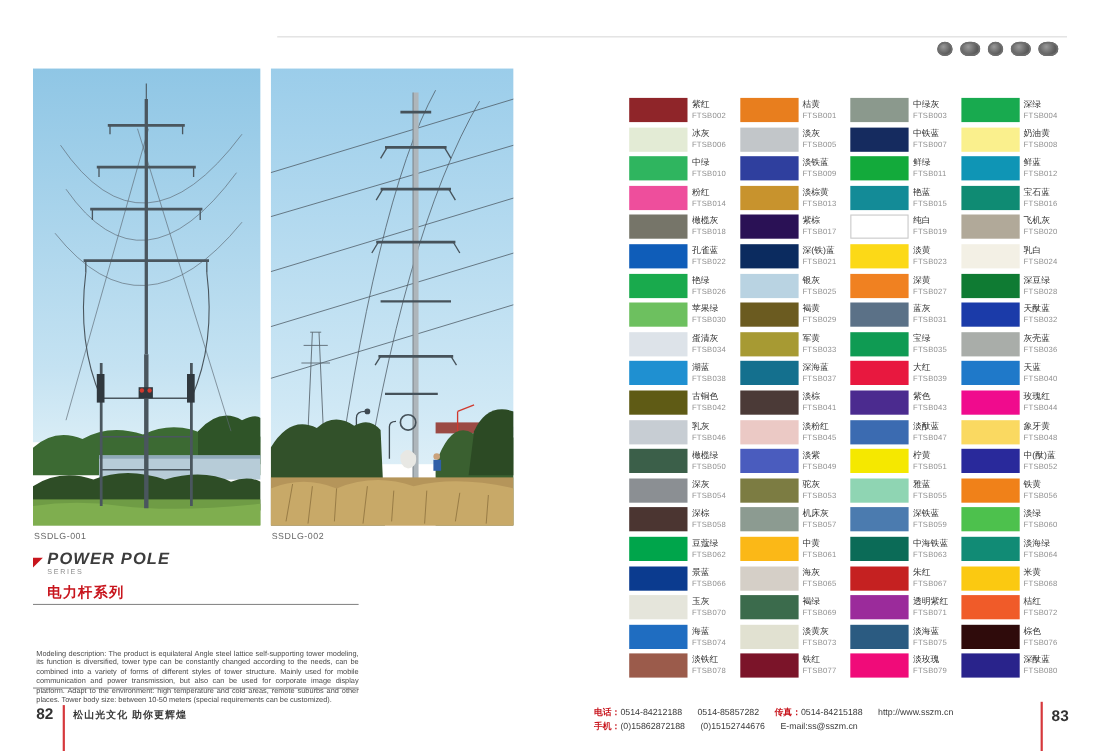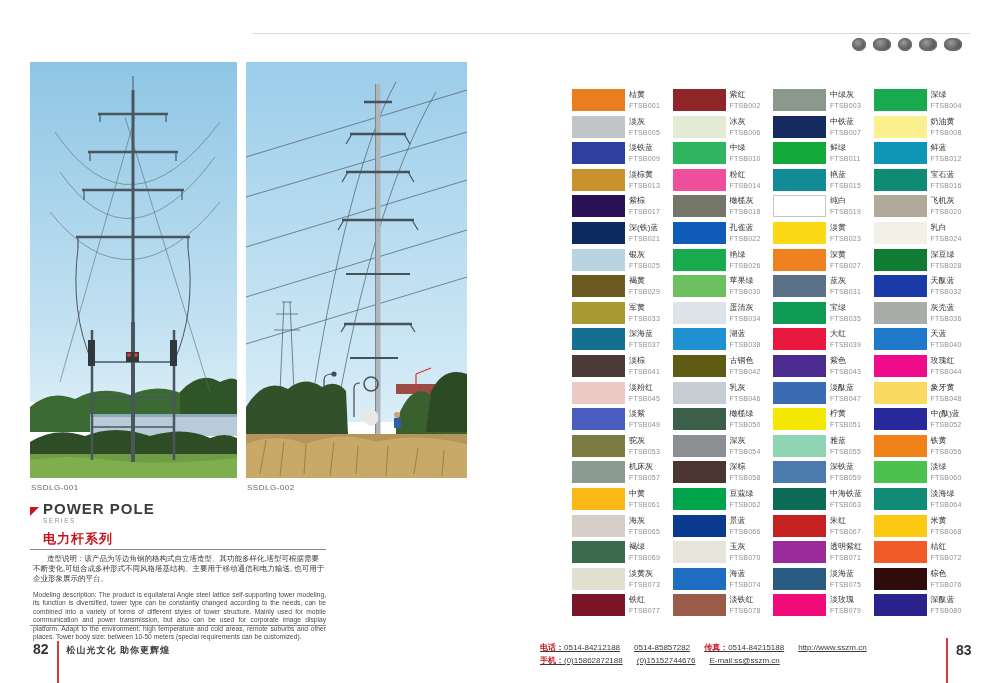--- a/index.html
+++ b/index.html
@@ -27,41 +27,41 @@
   
   .photo { position:absolute; top:62px; overflow:hidden; }
   #photo1 { left:30px; width:207px; height:416px; }
   #photo2 { left:246px; width:221px; height:416px; }
   .photo svg { display:block; }
   .photo-caption { position:absolute; top:483px; font-size:8px; color:#666; letter-spacing:.5px; }
   #caption1 { left:31px; } #caption2 { left:247px; }
 
   
   .series-block { position:absolute; left:30px; top:501px; }
-  .series-row { display:flex; align-items:flex-end; }
+  .series-row { display:flex; align-items:flex-end;font-style:italic; }
   .tri { width:0; height:0; border-left:9px solid #c8151d; border-top:9px solid transparent; margin:3px 4px 0 0; transform:rotate(90deg); }
   .series-en { font-size:15px; font-weight:bold; color:#3c3c3c; letter-spacing:1px; line-height:15px; }
   .series-sub { font-size:6.5px; color:#8f8f8f; letter-spacing:1.5px; margin:1px 0 0 13px; }
   .series-cn { font-size:13px; font-weight:bold; color:#c8151d; margin:6px 0 16px 13px; letter-spacing:1px; }
 
   .rule-dark { position:absolute; left:30px; width:296px; height:1px; background:#8a8a8a; }
   #rule-top { top:549px; } #rule-bot { top:625px; }
 
   .desc-cn { position:absolute; left:33px; top:554px; width:292px; font-size:7.5px; line-height:10.2px; color:#3a3a3a; }
   .desc-cn p { text-indent:14px; }
   .desc-en { position:absolute; left:33px; top:591px; width:293px; font-size:6.7px; line-height:8.4px; color:#4a4a4a; text-align:justify; }
 
   
   .footer-left { position:absolute; left:33px; top:641px; display:flex; align-items:flex-start; }
   .page-no { font-size:14px; font-weight:bold; color:#333; line-height:16px; }
   .red-bar { width:2px; background:#d6383c; }
   .footer-left .red-bar { height:42px; margin:0 8px; }
   .slogan { font-size:9px; font-weight:bold; color:#3a3a3a; letter-spacing:1px; margin-top:3px; }
 
-  .contact { position:absolute; left:540px; top:641px; font-size:8px; color:#3a3a3a; line-height:13px;text-decoration:underline; }
+  .contact { position:absolute; left:540px; top:641px; font-size:8px; color:#3a3a3a; line-height:13px; }
   .contact .row { display:flex; white-space:nowrap; }
   .contact .lbl { color:#c8151d; font-weight:bold; }
   .contact .val { color:#3a3a3a; margin-right:14px; }
   .footer-right { position:absolute; left:946px; top:638px; display:flex; }
   .footer-right .red-bar { height:45px; margin-right:8px; }
   .footer-right .page-no { margin-top:4px; }
 
   
   #swatch-columns { position:absolute; left:572px; top:89px; width:402px;
                     display:grid; grid-template-columns:repeat(4,100.5px); }
@@ -255,36 +255,177 @@
       <div class="tri"></div>
       <div class="series-en">POWER POLE</div>
     </div>
     <div class="series-sub">SERIES</div>
     <div class="series-cn">电力杆系列</div>
   </div>
 
   <div class="rule-dark" id="rule-top"></div>
 
   <div class="desc-cn">
-    <p>造型说明：该产品为等边角钢的格构式自立塔造型、其功能多样化,塔型可根据需要不断变化,可组合成多种形式不同风格塔基结构。主要用于移动通信和电力输送, 也可用于企业形象展示的平台。</p>
   </div>
 
   <div class="desc-en">Modeling description: The product is equilateral Angle steel lattice self-supporting tower modeling, its function is diversified, tower type can be constantly changed according to the needs, can be combined into a variety of forms of different styles of tower structure. Mainly used for mobile communication and power transmission, but also can be used for corporate image display platform. Adapt to the environment: high temperature and cold areas, remote suburbs and other places. Tower body size: between 10-50 meters (special requirements can be customized).</div>
 
   <div class="rule-dark" id="rule-bot"></div>
 
   <div class="footer-left">
     <div class="page-no">82</div>
     <div class="red-bar"></div>
     <div class="slogan">松山光文化  助你更辉煌</div>
   </div>
 
   <div id="swatch-columns">
       <div class="swatch-col">
         <div class="swatch-item">
+          <div class="swatch" style="background: rgb(143, 37, 41);"></div>
+          <div class="swatch-label">
+            <div class="swatch-name">紫红</div>
+            <div class="swatch-code">FTSB002</div>
+          </div>
+        </div>
+        <div class="swatch-item">
+          <div class="swatch" style="background: rgb(227, 235, 213);"></div>
+          <div class="swatch-label">
+            <div class="swatch-name">冰灰</div>
+            <div class="swatch-code">FTSB006</div>
+          </div>
+        </div>
+        <div class="swatch-item">
+          <div class="swatch" style="background: rgb(47, 181, 95);"></div>
+          <div class="swatch-label">
+            <div class="swatch-name">中绿</div>
+            <div class="swatch-code">FTSB010</div>
+          </div>
+        </div>
+        <div class="swatch-item">
+          <div class="swatch" style="background: rgb(238, 78, 156);"></div>
+          <div class="swatch-label">
+            <div class="swatch-name">粉红</div>
+            <div class="swatch-code">FTSB014</div>
+          </div>
+        </div>
+        <div class="swatch-item">
+          <div class="swatch" style="background: rgb(118, 117, 105);"></div>
+          <div class="swatch-label">
+            <div class="swatch-name">橄榄灰</div>
+            <div class="swatch-code">FTSB018</div>
+          </div>
+        </div>
+        <div class="swatch-item">
+          <div class="swatch" style="background: rgb(15, 93, 185);"></div>
+          <div class="swatch-label">
+            <div class="swatch-name">孔雀蓝</div>
+            <div class="swatch-code">FTSB022</div>
+          </div>
+        </div>
+        <div class="swatch-item">
+          <div class="swatch" style="background: rgb(25, 170, 77);"></div>
+          <div class="swatch-label">
+            <div class="swatch-name">艳绿</div>
+            <div class="swatch-code">FTSB026</div>
+          </div>
+        </div>
+        <div class="swatch-item">
+          <div class="swatch" style="background: rgb(109, 192, 95);"></div>
+          <div class="swatch-label">
+            <div class="swatch-name">苹果绿</div>
+            <div class="swatch-code">FTSB030</div>
+          </div>
+        </div>
+        <div class="swatch-item">
+          <div class="swatch" style="background: rgb(221, 227, 233);"></div>
+          <div class="swatch-label">
+            <div class="swatch-name">蛋清灰</div>
+            <div class="swatch-code">FTSB034</div>
+          </div>
+        </div>
+        <div class="swatch-item">
+          <div class="swatch" style="background: rgb(31, 144, 209);"></div>
+          <div class="swatch-label">
+            <div class="swatch-name">湖蓝</div>
+            <div class="swatch-code">FTSB038</div>
+          </div>
+        </div>
+        <div class="swatch-item">
+          <div class="swatch" style="background: rgb(95, 91, 21);"></div>
+          <div class="swatch-label">
+            <div class="swatch-name">古铜色</div>
+            <div class="swatch-code">FTSB042</div>
+          </div>
+        </div>
+        <div class="swatch-item">
+          <div class="swatch" style="background: rgb(199, 205, 211);"></div>
+          <div class="swatch-label">
+            <div class="swatch-name">乳灰</div>
+            <div class="swatch-code">FTSB046</div>
+          </div>
+        </div>
+        <div class="swatch-item">
+          <div class="swatch" style="background: rgb(59, 95, 73);"></div>
+          <div class="swatch-label">
+            <div class="swatch-name">橄榄绿</div>
+            <div class="swatch-code">FTSB050</div>
+          </div>
+        </div>
+        <div class="swatch-item">
+          <div class="swatch" style="background: rgb(139, 143, 147);"></div>
+          <div class="swatch-label">
+            <div class="swatch-name">深灰</div>
+            <div class="swatch-code">FTSB054</div>
+          </div>
+        </div>
+        <div class="swatch-item">
+          <div class="swatch" style="background: rgb(75, 53, 49);"></div>
+          <div class="swatch-label">
+            <div class="swatch-name">深棕</div>
+            <div class="swatch-code">FTSB058</div>
+          </div>
+        </div>
+        <div class="swatch-item">
+          <div class="swatch" style="background: rgb(0, 165, 75);"></div>
+          <div class="swatch-label">
+            <div class="swatch-name">豆蔻绿</div>
+            <div class="swatch-code">FTSB062</div>
+          </div>
+        </div>
+        <div class="swatch-item">
+          <div class="swatch" style="background: rgb(11, 59, 143);"></div>
+          <div class="swatch-label">
+            <div class="swatch-name">景蓝</div>
+            <div class="swatch-code">FTSB066</div>
+          </div>
+        </div>
+        <div class="swatch-item">
+          <div class="swatch" style="background: rgb(229, 229, 219);"></div>
+          <div class="swatch-label">
+            <div class="swatch-name">玉灰</div>
+            <div class="swatch-code">FTSB070</div>
+          </div>
+        </div>
+        <div class="swatch-item">
+          <div class="swatch" style="background: rgb(31, 109, 193);"></div>
+          <div class="swatch-label">
+            <div class="swatch-name">海蓝</div>
+            <div class="swatch-code">FTSB074</div>
+          </div>
+        </div>
+        <div class="swatch-item">
+          <div class="swatch" style="background: rgb(155, 91, 75);"></div>
+          <div class="swatch-label">
+            <div class="swatch-name">淡铁红</div>
+            <div class="swatch-code">FTSB078</div>
+          </div>
+        </div>
+      </div>
+      <div class="swatch-col">
+        <div class="swatch-item">
           <div class="swatch" style="background: rgb(232, 126, 30);"></div>
           <div class="swatch-label">
             <div class="swatch-name">桔黄</div>
             <div class="swatch-code">FTSB001</div>
           </div>
         </div>
         <div class="swatch-item">
           <div class="swatch" style="background: rgb(194, 198, 201);"></div>
           <div class="swatch-label">
             <div class="swatch-name">淡灰</div>
@@ -408,162 +549,20 @@
           <div class="swatch-label">
             <div class="swatch-name">淡黄灰</div>
             <div class="swatch-code">FTSB073</div>
           </div>
         </div>
         <div class="swatch-item">
           <div class="swatch" style="background: rgb(123, 20, 41);"></div>
           <div class="swatch-label">
             <div class="swatch-name">铁红</div>
             <div class="swatch-code">FTSB077</div>
-          </div>
-        </div>
-      </div>
-      <div class="swatch-col">
-        <div class="swatch-item">
-          <div class="swatch" style="background: rgb(143, 37, 41);"></div>
-          <div class="swatch-label">
-            <div class="swatch-name">紫红</div>
-            <div class="swatch-code">FTSB002</div>
-          </div>
-        </div>
-        <div class="swatch-item">
-          <div class="swatch" style="background: rgb(227, 235, 213);"></div>
-          <div class="swatch-label">
-            <div class="swatch-name">冰灰</div>
-            <div class="swatch-code">FTSB006</div>
-          </div>
-        </div>
-        <div class="swatch-item">
-          <div class="swatch" style="background: rgb(47, 181, 95);"></div>
-          <div class="swatch-label">
-            <div class="swatch-name">中绿</div>
-            <div class="swatch-code">FTSB010</div>
-          </div>
-        </div>
-        <div class="swatch-item">
-          <div class="swatch" style="background: rgb(238, 78, 156);"></div>
-          <div class="swatch-label">
-            <div class="swatch-name">粉红</div>
-            <div class="swatch-code">FTSB014</div>
-          </div>
-        </div>
-        <div class="swatch-item">
-          <div class="swatch" style="background: rgb(118, 117, 105);"></div>
-          <div class="swatch-label">
-            <div class="swatch-name">橄榄灰</div>
-            <div class="swatch-code">FTSB018</div>
-          </div>
-        </div>
-        <div class="swatch-item">
-          <div class="swatch" style="background: rgb(15, 93, 185);"></div>
-          <div class="swatch-label">
-            <div class="swatch-name">孔雀蓝</div>
-            <div class="swatch-code">FTSB022</div>
-          </div>
-        </div>
-        <div class="swatch-item">
-          <div class="swatch" style="background: rgb(25, 170, 77);"></div>
-          <div class="swatch-label">
-            <div class="swatch-name">艳绿</div>
-            <div class="swatch-code">FTSB026</div>
-          </div>
-        </div>
-        <div class="swatch-item">
-          <div class="swatch" style="background: rgb(109, 192, 95);"></div>
-          <div class="swatch-label">
-            <div class="swatch-name">苹果绿</div>
-            <div class="swatch-code">FTSB030</div>
-          </div>
-        </div>
-        <div class="swatch-item">
-          <div class="swatch" style="background: rgb(221, 227, 233);"></div>
-          <div class="swatch-label">
-            <div class="swatch-name">蛋清灰</div>
-            <div class="swatch-code">FTSB034</div>
-          </div>
-        </div>
-        <div class="swatch-item">
-          <div class="swatch" style="background: rgb(31, 144, 209);"></div>
-          <div class="swatch-label">
-            <div class="swatch-name">湖蓝</div>
-            <div class="swatch-code">FTSB038</div>
-          </div>
-        </div>
-        <div class="swatch-item">
-          <div class="swatch" style="background: rgb(95, 91, 21);"></div>
-          <div class="swatch-label">
-            <div class="swatch-name">古铜色</div>
-            <div class="swatch-code">FTSB042</div>
-          </div>
-        </div>
-        <div class="swatch-item">
-          <div class="swatch" style="background: rgb(199, 205, 211);"></div>
-          <div class="swatch-label">
-            <div class="swatch-name">乳灰</div>
-            <div class="swatch-code">FTSB046</div>
-          </div>
-        </div>
-        <div class="swatch-item">
-          <div class="swatch" style="background: rgb(59, 95, 73);"></div>
-          <div class="swatch-label">
-            <div class="swatch-name">橄榄绿</div>
-            <div class="swatch-code">FTSB050</div>
-          </div>
-        </div>
-        <div class="swatch-item">
-          <div class="swatch" style="background: rgb(139, 143, 147);"></div>
-          <div class="swatch-label">
-            <div class="swatch-name">深灰</div>
-            <div class="swatch-code">FTSB054</div>
-          </div>
-        </div>
-        <div class="swatch-item">
-          <div class="swatch" style="background: rgb(75, 53, 49);"></div>
-          <div class="swatch-label">
-            <div class="swatch-name">深棕</div>
-            <div class="swatch-code">FTSB058</div>
-          </div>
-        </div>
-        <div class="swatch-item">
-          <div class="swatch" style="background: rgb(0, 165, 75);"></div>
-          <div class="swatch-label">
-            <div class="swatch-name">豆蔻绿</div>
-            <div class="swatch-code">FTSB062</div>
-          </div>
-        </div>
-        <div class="swatch-item">
-          <div class="swatch" style="background: rgb(11, 59, 143);"></div>
-          <div class="swatch-label">
-            <div class="swatch-name">景蓝</div>
-            <div class="swatch-code">FTSB066</div>
-          </div>
-        </div>
-        <div class="swatch-item">
-          <div class="swatch" style="background: rgb(229, 229, 219);"></div>
-          <div class="swatch-label">
-            <div class="swatch-name">玉灰</div>
-            <div class="swatch-code">FTSB070</div>
-          </div>
-        </div>
-        <div class="swatch-item">
-          <div class="swatch" style="background: rgb(31, 109, 193);"></div>
-          <div class="swatch-label">
-            <div class="swatch-name">海蓝</div>
-            <div class="swatch-code">FTSB074</div>
-          </div>
-        </div>
-        <div class="swatch-item">
-          <div class="swatch" style="background: rgb(155, 91, 75);"></div>
-          <div class="swatch-label">
-            <div class="swatch-name">淡铁红</div>
-            <div class="swatch-code">FTSB078</div>
           </div>
         </div>
       </div>
       <div class="swatch-col">
         <div class="swatch-item">
           <div class="swatch" style="background: rgb(139, 153, 141);"></div>
           <div class="swatch-label">
             <div class="swatch-name">中绿灰</div>
             <div class="swatch-code">FTSB003</div>
           </div>

